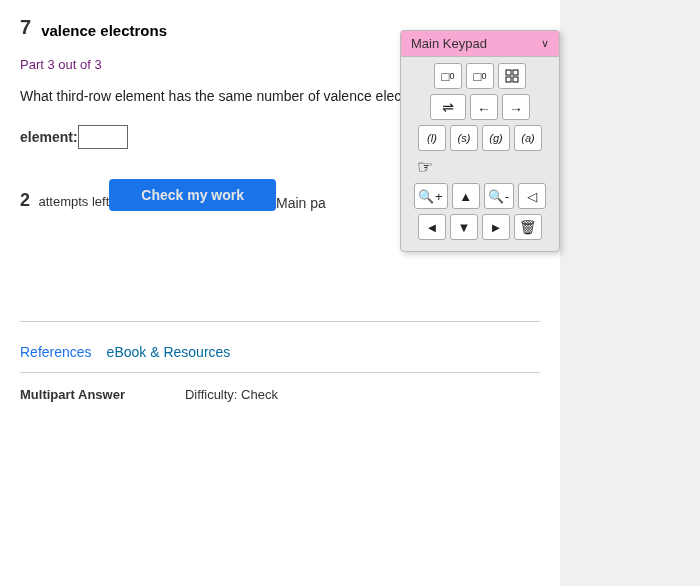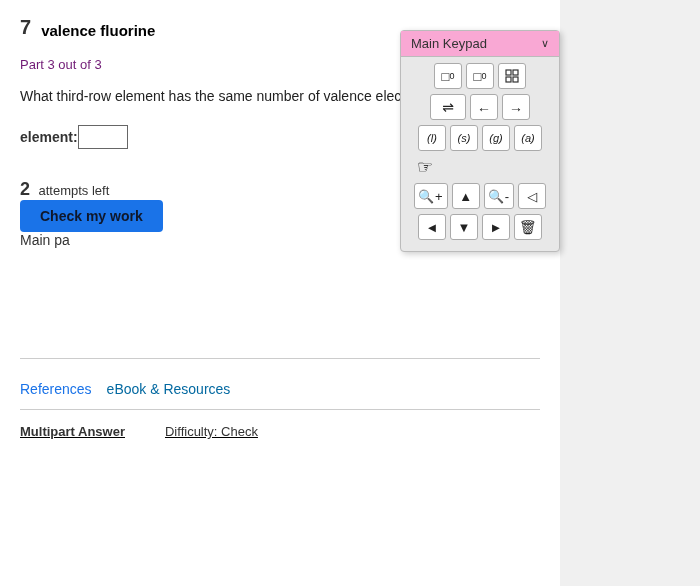--- a/index.html
+++ b/index.html
@@ -47,40 +47,39 @@
     .element-input {
       border: 1px solid #666;
       width: 50px;
       height: 24px;
       outline: none;
       font-size: 14px;
       padding: 2px 4px;
     }
     .action-row {
       display: flex;
-      align-items: flex-start;
+      align-items: flex-end;
       margin-bottom: 40px;
-      flex-direction: column;
     }
     .attempts-text {
       font-size: 13px;
       color: #333;
     }
     .attempts-num {
       font-size: 18px;
       font-weight: bold;
       color: #333;
       margin-right: 4px;
     }
     .check-btn {
       background: #1a73e8;
-      color: #0f172a;
+      color: #e5e5e5;
       border: none;
       border-radius: 4px;
-      padding: 8px 20px;
+      padding: 8px 32px;
       font-size: 14px;
       font-weight: bold;
       cursor: pointer;
     }
     .next-pa-btn {
       font-size: 14px;
       color: #333;
       background: none;
       border: none;
       cursor: pointer;
@@ -110,23 +109,22 @@
       text-align: center;
     }
     .bottom-divider {
       border: none;
       border-top: 1px solid #ccc;
       margin: 4px 0;
     }
     .multipart-row {
       display: flex;
       align-items: flex-start;
-      gap: 40px;
+      gap: 60px;
       padding: 10px 0 0 0;
-      text-decoration: underline;
     }
     .multipart-label {
       font-size: 13px;
       color: #333;
       font-weight: bold;
     }
     .difficulty-text {
       font-size: 13px;
       color: #333;
     }
@@ -203,21 +201,21 @@
       margin-bottom: 6px;
     }
   </style>
 </head>
 <body>
 
 <div class="main-content">
 
   <div class="header-row">
     <span class="top-number">7</span>
-    <span style="margin-left:10px; font-size:15px; font-weight:bold;">valence fluorine</span>
+    <span style="margin-left:10px; font-size:15px; font-weight:bold;">valence electrons</span>
   </div>
 
   <div class="part-info">Part 3 out of 3</div>
 
   <div class="question-text">What third-row element has the same number of valence electrons as fluorine?</div>
 
   <div class="element-row">
     <span class="element-label">element:</span>
     <input class="element-input" type="text" value="" style="">
   </div>

